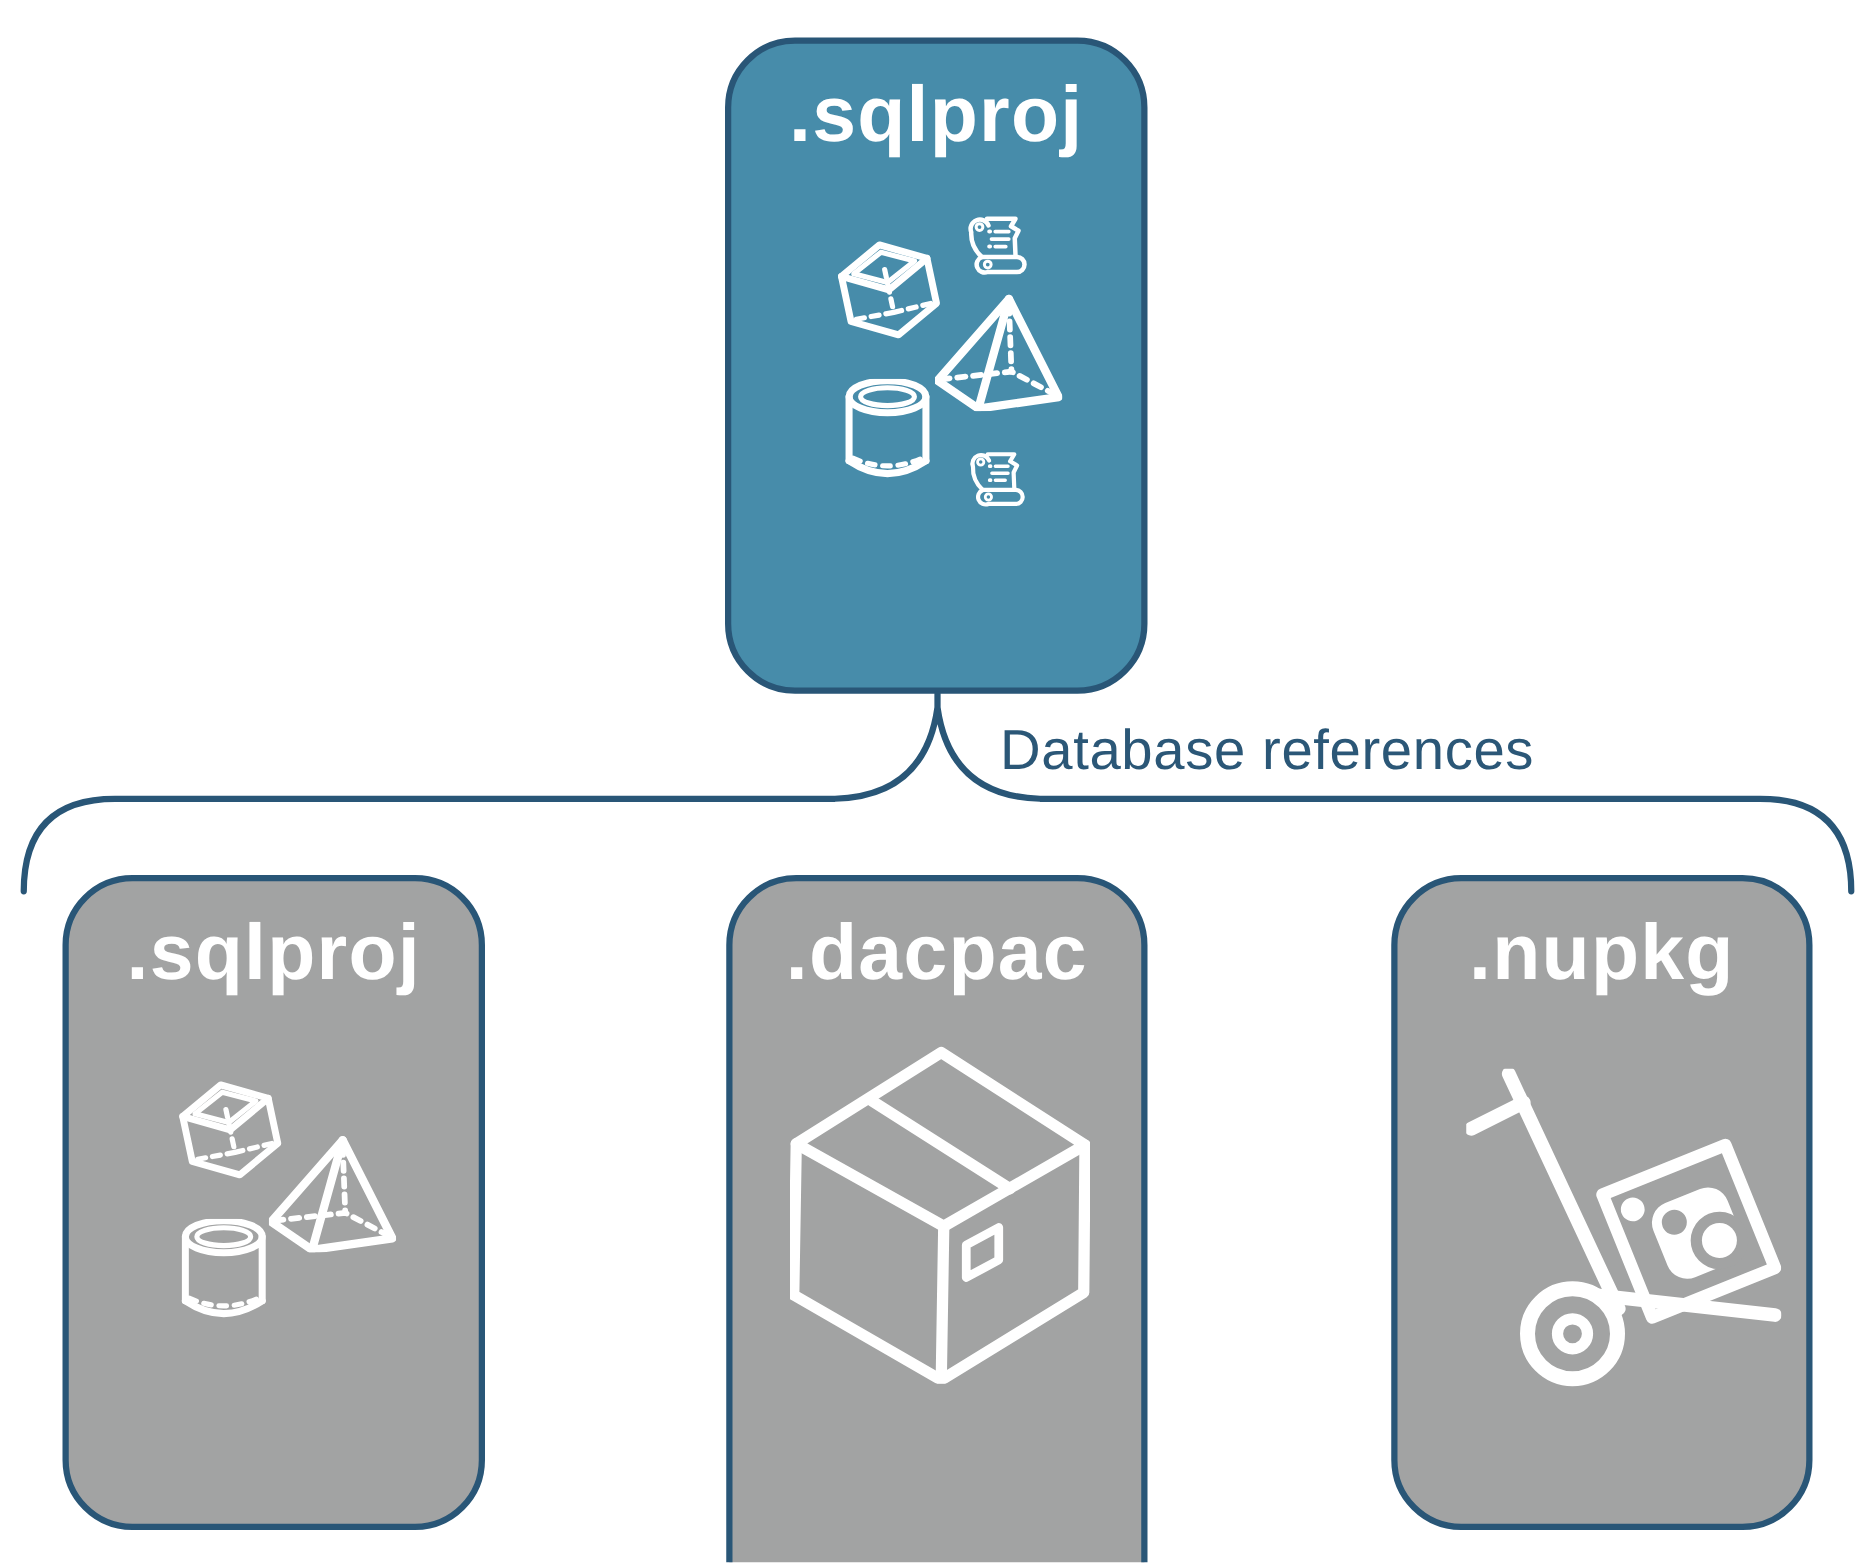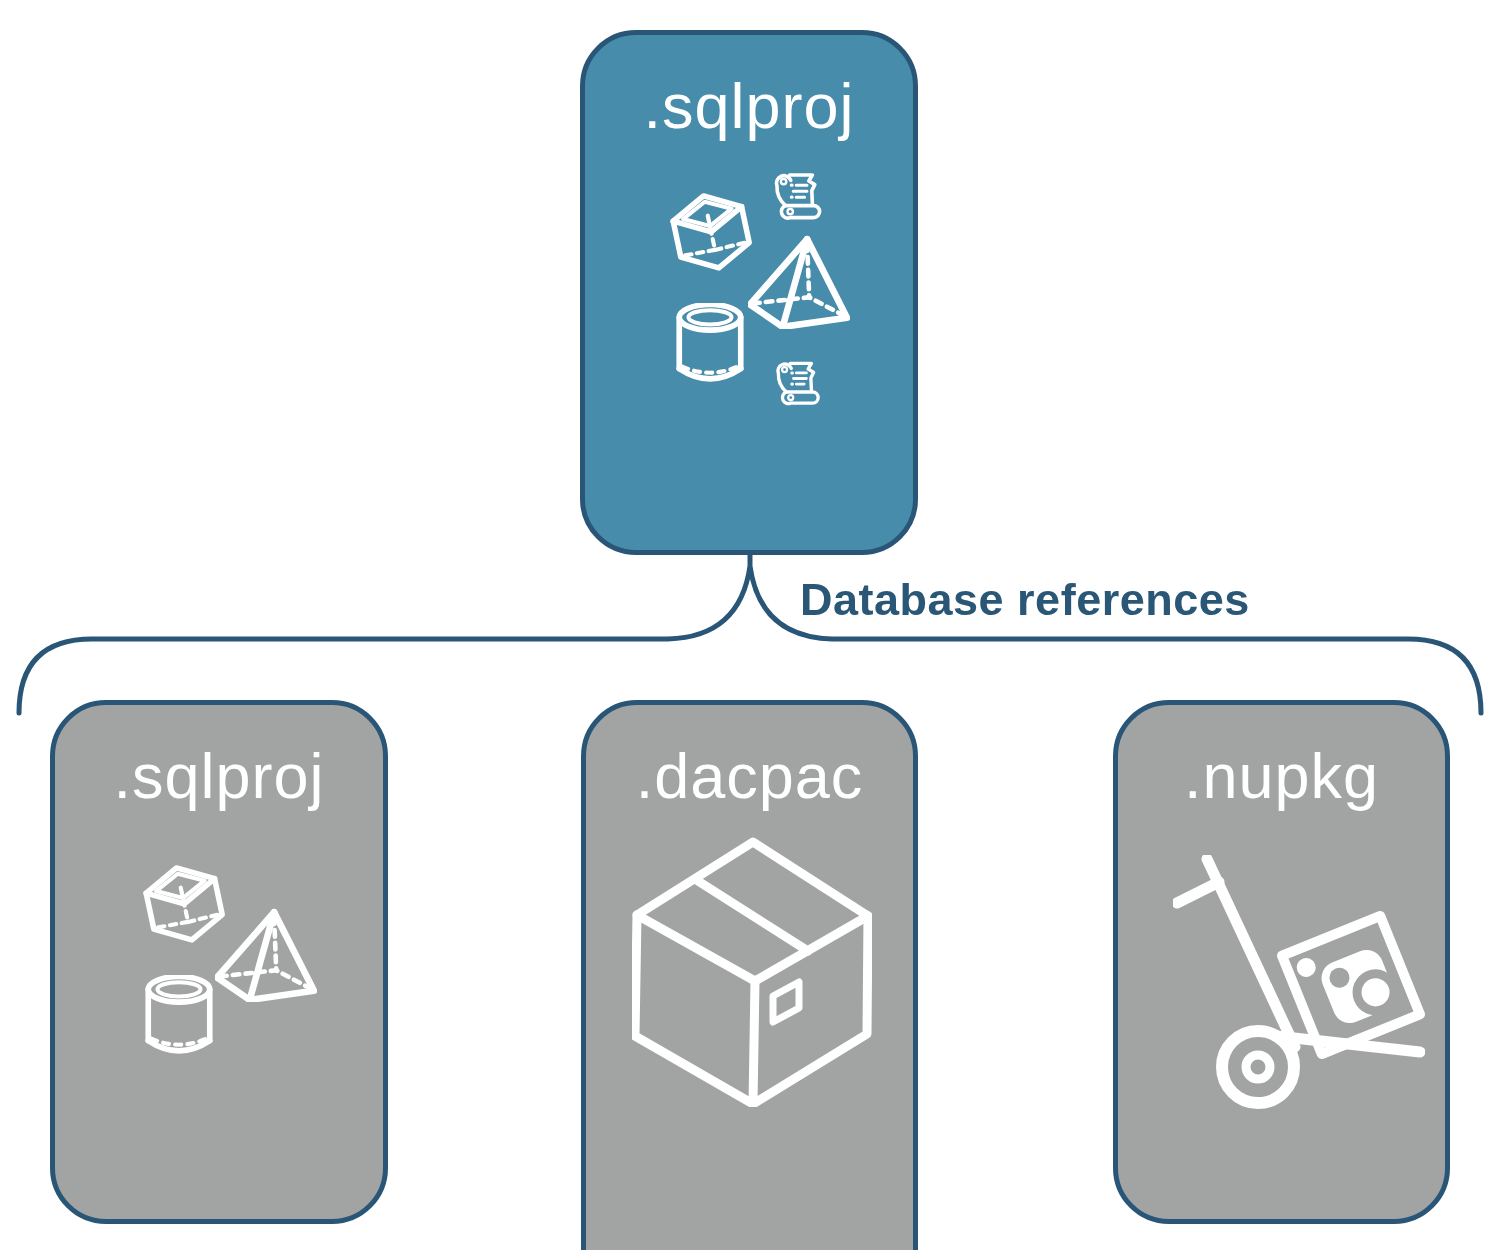--- a/index.html
+++ b/index.html
@@ -9,21 +9,21 @@
   }
   .node{
     position:absolute;box-sizing:border-box;
     background:#a2a3a3;border:5px solid #295677;border-radius:56px;
   }
   .node.root{background:#478caa;left:580px;top:30px;width:338px;height:525px;}
   .node.child-1{left:50px;top:700px;width:338px;height:524px;}
   .node.child-2{left:581px;top:700px;width:337px;height:618px;}
   .node.child-3{left:1113px;top:700px;width:337px;height:524px;}
   .node-title{
-    margin-top:38px;text-align:center;color:#ffffff;font-weight:normal;
+    margin-top:24px;text-align:center;color:#ffffff;font-weight:bold;
     font-size:63px;letter-spacing:1px;line-height:1.05;
   }
   .icon{position:absolute;}
   
   .root .i-scroll-1{left:183px;top:131px;width:60px;height:60px;}
   .root .i-cube{left:80px;top:150px;width:92px;height:92px;}
   .root .i-pyramid{left:163px;top:200px;width:102px;height:94px;}
   .root .i-cylinder{left:91px;top:268px;width:68px;height:82px;}
   .root .i-scroll-2{left:185px;top:320px;width:56px;height:56px;}
   
@@ -31,21 +31,21 @@
   .child-1 .i-pyramid{left:160px;top:203px;width:102px;height:94px;}
   .child-1 .i-cylinder{left:90px;top:270px;width:68px;height:82px;}
   
   .child-2 .i-package{left:46px;top:130px;width:240px;height:272px;}
   
   .child-3 .i-dolly{left:55px;top:150px;width:252px;height:258px;}
 
   .connector{position:absolute;left:0;top:553px;width:1500px;height:175px;}
   .edge-label{
     position:absolute;left:800px;top:574px;
-    font-size:45px;font-weight:bold;color:#2b5777;letter-spacing:0.5px;white-space:nowrap;
+    font-size:45px;font-weight:normal;color:#2b5777;letter-spacing:0.5px;white-space:nowrap;
   }
   .sym-defs{position:absolute;width:0;height:0;overflow:hidden;}
 </style>
 </head>
 <body>
 
 <svg class="sym-defs" aria-hidden="true">
   <defs>
 
     <symbol id="sym-cube" viewBox="0 0 100 100">

